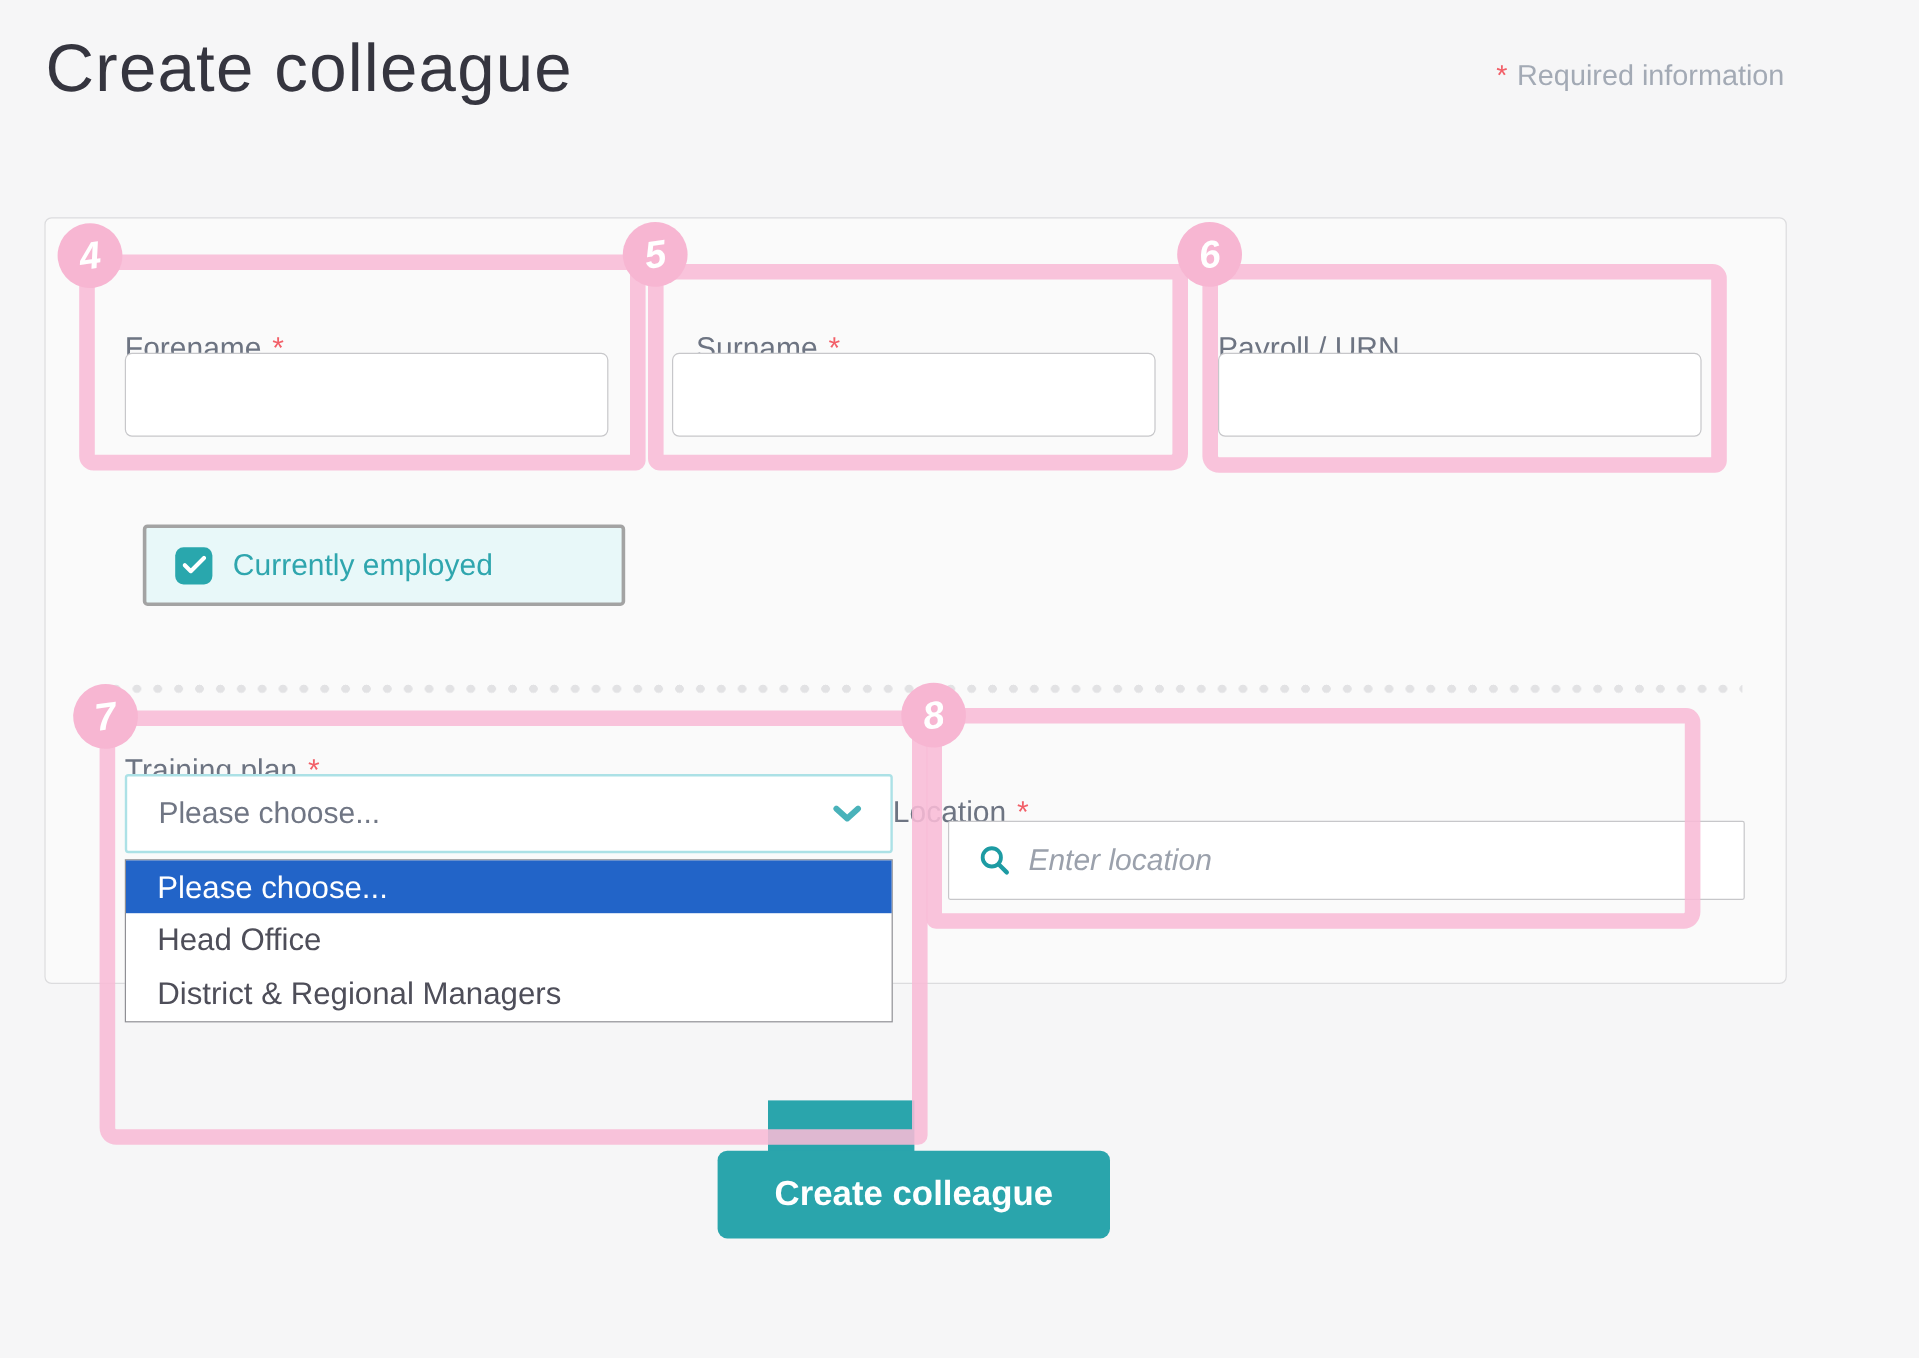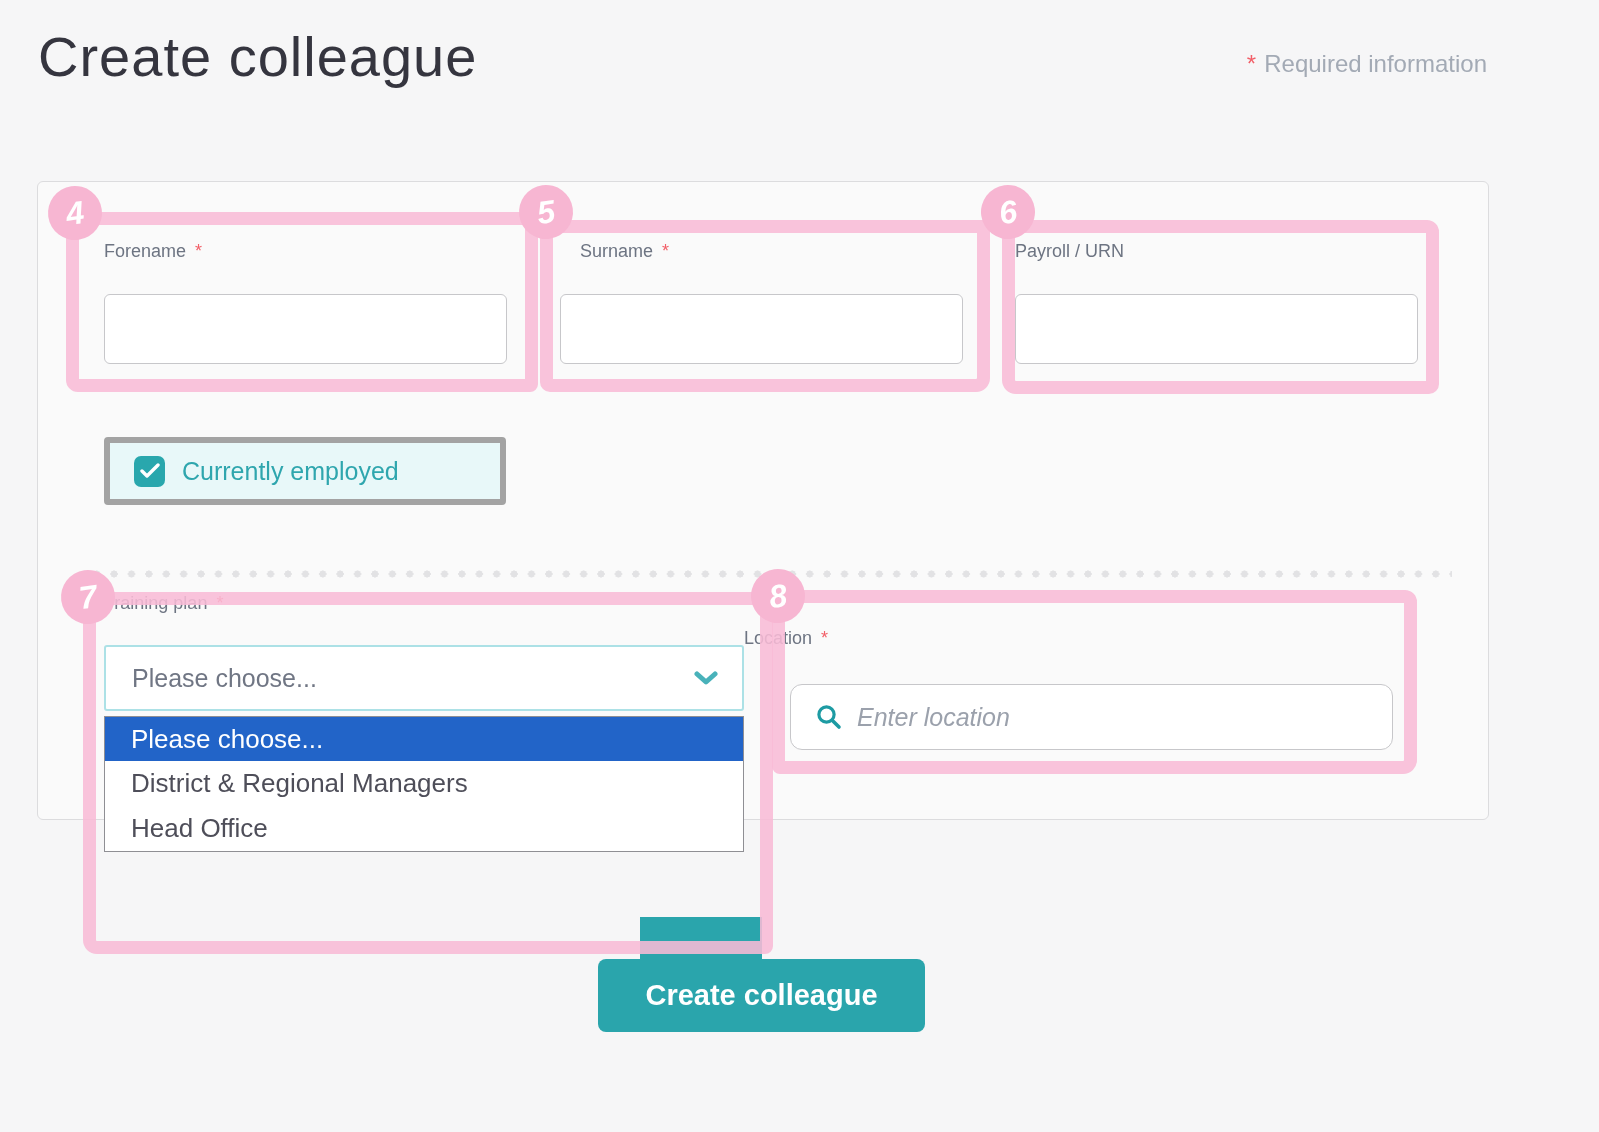--- a/index.html
+++ b/index.html
@@ -11,36 +11,36 @@
   .page-title { position:absolute; left:38px; top:24px; font-size:56px; font-weight:400;
                 color:#35353f; letter-spacing:1px; }
   .required-note { position:absolute; top:50px; right:112px; font-size:24px; color:#a3aab5; }
   .required-note .ast { color:#f25f68; margin-right:8px; font-size:24px; }
 
   
   .card { position:absolute; left:37px; top:181px; width:1452px; height:639px;
           background:#fafafa; border:1px solid #dcdcde; border-radius:6px; }
 
   
-  .field-label { position:absolute; font-size:18px; color:#6d7482; }
+  .field-label { position:absolute; font-size:25px; color:#6d7482;margin-top:35px; }
   .field-label .ast { color:#f25f68; margin-left:9px; }
   .text-input { position:absolute; height:70px; background:#ffffff; border:1px solid #c7c7ca;
                 border-radius:6px; font-size:25px; color:#4e4e59; padding:0 18px;
                 font-family:"Liberation Sans", sans-serif; outline:none; }
 
   #forename-label { left:104px; top:241px; }
   #forename-input { left:104px; top:294px; width:403px; }
   #surname-label  { left:580px; top:241px; }
   #surname-input  { left:560px; top:294px; width:403px; }
   #payroll-label  { left:1015px; top:241px; }
   #payroll-input  { left:1015px; top:294px; width:403px; }
 
   
-  .employed-banner { position:absolute; left:104px; top:437px; width:402px; height:68px;
-                     background:#e8f8f9; border:6px solid #a3a3a3; border-radius:4px;
+  .employed-banner { position:absolute; left:119px; top:437px; width:402px; height:68px;
+                     background:#e8f8f9; border:3px solid #a3a3a3; border-radius:4px;
                      display:flex; align-items:center; cursor:pointer; }
   .checkbox { width:31px; height:31px; background:#29a7ad; border-radius:7px; margin-left:24px;
               display:flex; align-items:center; justify-content:center; flex:0 0 auto; }
   .employed-banner .lbl { margin-left:17px; font-size:25px; color:#2fa6ae; }
 
   
   .dotted-divider { position:absolute; left:88px; top:570px; width:1364px; height:8px;
       background-image:radial-gradient(circle, #e2e2e4 3.4px, rgba(0,0,0,0) 3.7px);
       background-size:17.4px 8px; background-repeat:repeat-x; background-position:0 50%; }
 
@@ -57,22 +57,22 @@
   .dropdown .opt { height:45px; display:flex; align-items:center; padding-left:26px;
                    font-size:26px; color:#4e4e59; cursor:pointer; }
   .dropdown .opt.hl { height:44px; background:#2264c8; color:#ffffff; }
 
   
   .button-fragment { position:absolute; left:640px; top:917px; width:122px; height:43px;
                      background:#2aa5ac; z-index:5; }
 
   
   #location-label { left:744px; top:628px; }
-  .location-wrap { position:absolute; left:790px; top:684px; width:603px; height:66px;
-                   background:#ffffff; border:1px solid #c7c7ca; border-radius:12px;
+  .location-wrap { position:absolute; left:790px; top:684px; width:664px; height:66px;
+                   background:#ffffff; border:1px solid #c7c7ca; border-radius:2px;
                    display:flex; align-items:center;justify-content:center; }
   .location-wrap .mag { margin-left:24px; display:flex; align-items:center; flex:0 0 auto; }
   .location-input { border:none; outline:none; flex:1; height:100%; margin-left:14px;
                     font-size:25px; color:#4e4e59; background:transparent;
                     font-family:"Liberation Sans", sans-serif; }
   .location-input::placeholder { color:#9ba1ac; font-style:italic; opacity:1; }
 
   
   .submit-btn { position:absolute; left:598px; top:959px; width:327px; height:73px;
                 background:#2aa5ac; border:none; border-radius:8px; color:#ffffff;
@@ -147,22 +147,22 @@
       <svg width="24" height="15" viewBox="0 0 24 15">
         <polyline points="3,3 12,11 21,3" fill="none" stroke="#49b2ba" stroke-width="5" stroke-linecap="round" stroke-linejoin="round"></polyline>
       </svg>
     </span>
   </div>
 
   <div class="button-fragment"></div>
 
   <div class="dropdown">
     <div class="opt hl">Please choose...</div>
+    <div class="opt">Head Office</div>
     <div class="opt">District &amp; Regional Managers</div>
-    <div class="opt">Head Office</div>
   </div>
 
   <div class="field-label" id="location-label">
     <span>Location</span><span class="ast">*</span>
   </div>
   <div class="location-wrap">
     <span class="mag">
       <svg width="28" height="28" viewBox="0 0 28 28">
         <circle cx="11.5" cy="11.5" r="7.6" fill="none" stroke="#1d9ba3" stroke-width="3.2"></circle>
         <line x1="17.4" y1="17.4" x2="24" y2="24" stroke="#1d9ba3" stroke-width="3.6" stroke-linecap="round"></line>

